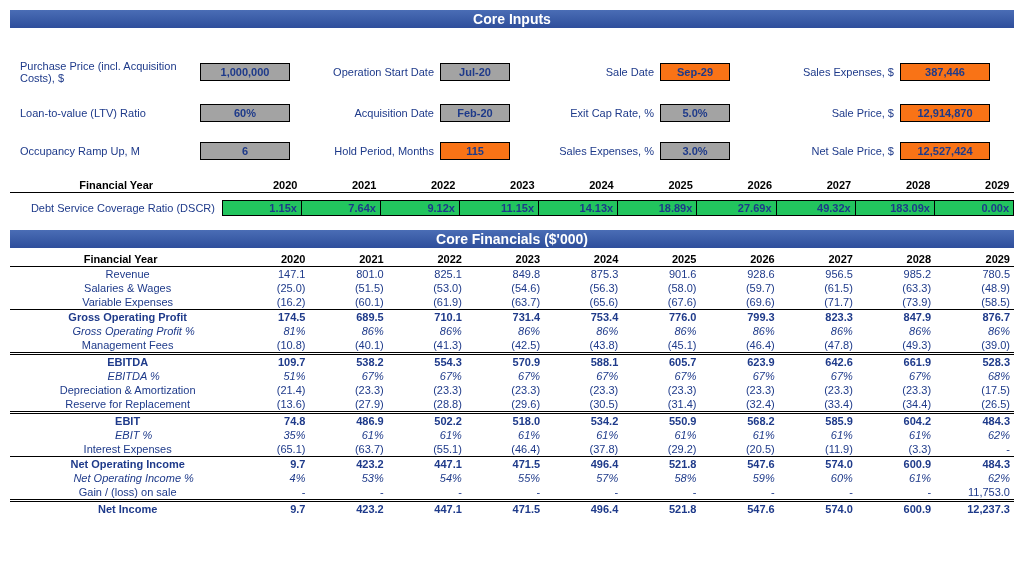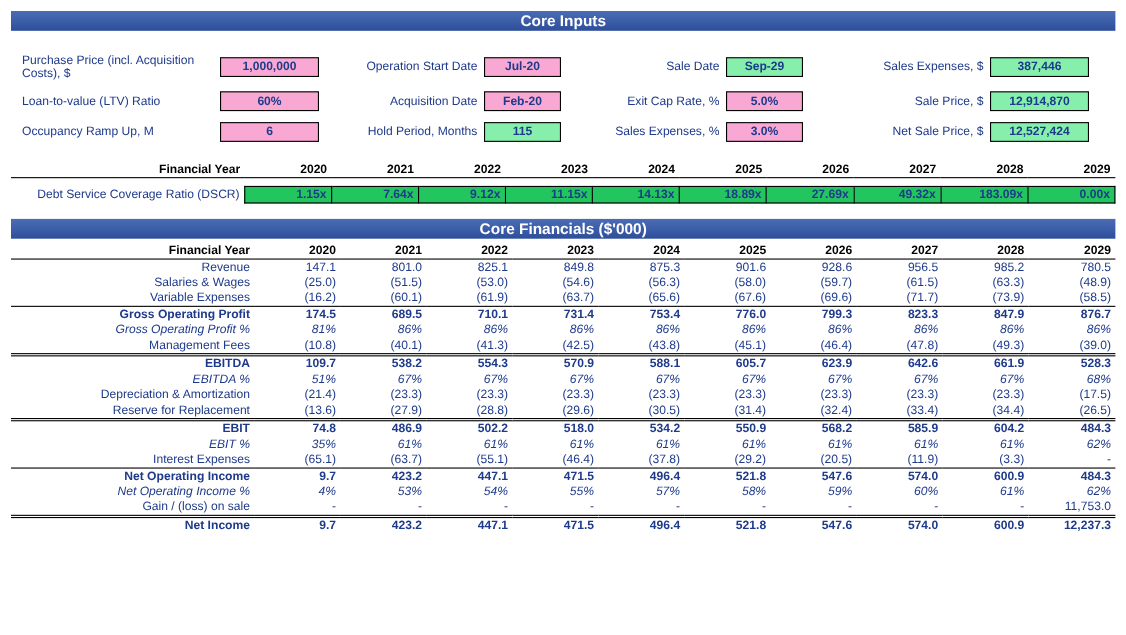--- a/index.html
+++ b/index.html
@@ -18,50 +18,50 @@
     color: #fff;
     font-weight: bold;
     text-align: center;
     padding: 1px 16px;
     font-size: 14px;
     margin-bottom: 10px;
   }
   .inputs-grid {
     display: grid;
     grid-template-columns: 180px 90px 40px 110px 70px 40px 110px 70px 40px 130px 90px;
-    row-gap: 10px;
+    row-gap: 20px;
     align-items: center;
     font-size: 11px;
-    margin: 21px 10px 18px 10px;
+    margin: 32px 10px 18px 10px;
   }
   .inputs-grid .lbl { color: #1e3a8a; }
   .inputs-grid .lbl-r { color: #1e3a8a; text-align: right; padding-right:6px;}
   .val-box {
     border: 1.5px solid #000;
     text-align: center;
     font-weight: bold;
     padding: 2px 0;
     color: #1e3a8a;
     font-size: 11px;
   }
-  .val-yellow { background: #f9a8d4; }
-  .val-gray { background: #86efac; }
+  .val-yellow { background: #a3a3a3; }
+  .val-gray { background: #f97316; }
 
   table.ftable {
     border-collapse: collapse;
     width: 100%;
     font-size: 11px;
   }
   table.ftable th, table.ftable td {
     text-align: right;
     padding: 1px 4px;
     white-space: nowrap;
   }
   table.ftable th:first-child, table.ftable td:first-child {
-    text-align: right;
+    text-align: center;
     width: 190px;
     margin-top: 30px;
   }
   .row-blue td { color: #1e3a8a; }
   .row-blue-bold td { color: #1e3a8a; font-weight: bold; }
   .row-italic td { color: #1e3a8a; font-style: italic; }
   .row-indent td:first-child { padding-left: 18px; }
   .row-indent2 td:first-child { padding-left: 30px; }
   .thinline td { border-top: 1px solid #000; }
   .dblline-top td { border-top-style: double; border-top-width: 3px; border-top-color:#000; }

